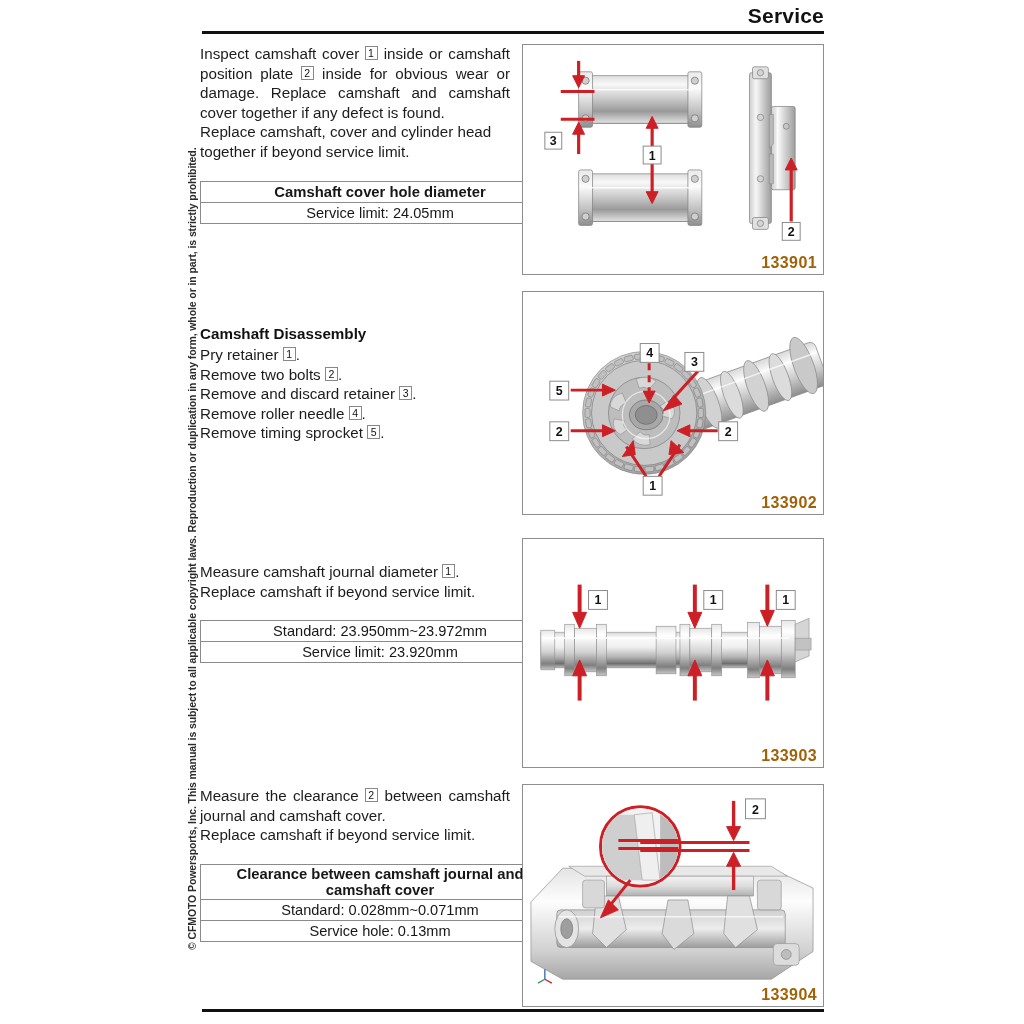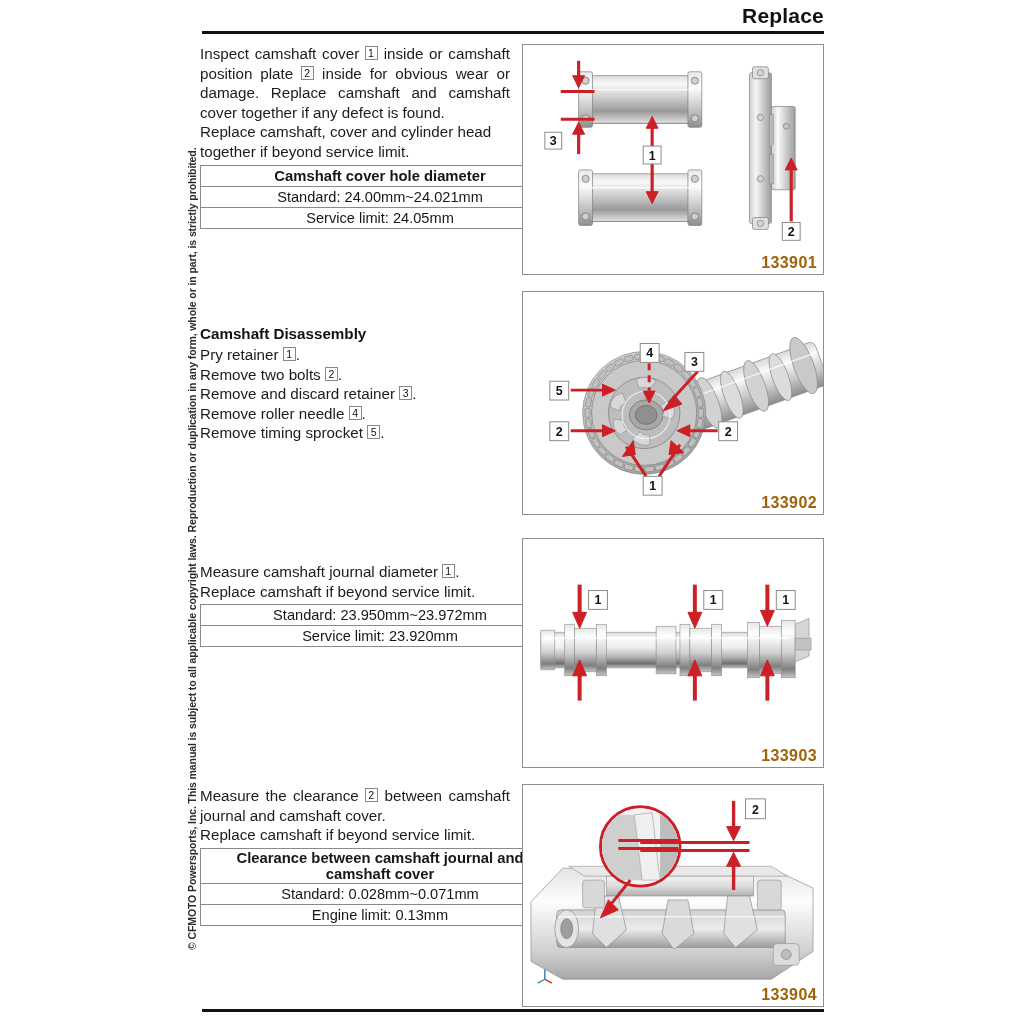--- a/index.html
+++ b/index.html
@@ -92,21 +92,21 @@
     text-align: center;
     vertical-align: 2px;
     background: #fff;
     color: #111;
   }
 
   
   .spec-table {
     width: 360px;
     border-collapse: collapse;
-    margin-top: 3px;
+    margin-top: 19px;
   }
   .spec-table td {
     border: 1px solid #8a8a8a;
     text-align: center;
     font-size: 14.6px;
     padding: 1px 4px;
     height: 21px;
     color: #171717;
   }
   .spec-table td.th {
@@ -138,40 +138,37 @@
     color: #a16207;
     letter-spacing: .4px;
   }
 </style>
 </head>
 <body>
 
 <div class="page">
 
   <div class="header">
-    <div class="header-title">Replace</div>
+    <div class="header-title">Service</div>
     <div class="header-rule"></div>
   </div>
 
   <div class="copyright">© CFMOTO Powersports, Inc. This manual is subject to all applicable copyright laws. Reproduction or duplication in any form, whole or in part, is strictly prohibited.</div>
 
   <div class="left-col">
 
     <div class="block block-1">
       <div id="b0-paras">
           <div class="para justify">Inspect camshaft cover <span class="ref">1</span> inside or camshaft position plate <span class="ref">2</span> inside for obvious wear or damage. Replace camshaft and camshaft cover together if any defect is found.</div>
           <div class="para">Replace camshaft, cover and cylinder head together if beyond service limit.</div>
         </div>
       <table class="spec-table" id="b0-table">
           <tbody>
             <tr>
               <td class="th">Camshaft cover hole diameter</td>
-            </tr>
-            <tr>
-              <td>Standard: 24.00mm~24.021mm</td>
             </tr>
             <tr>
               <td>Service limit: 24.05mm</td>
             </tr>
           </tbody>
         </table>
     </div>
 
     <div class="block block-2">
       <div class="heading">Camshaft Disassembly</div>
@@ -208,21 +205,21 @@
         </div>
       <table class="spec-table" id="b3-table">
           <tbody>
             <tr>
               <td class="th">Clearance between camshaft journal and camshaft cover</td>
             </tr>
             <tr>
               <td>Standard: 0.028mm~0.071mm</td>
             </tr>
             <tr>
-              <td>Engine limit: 0.13mm</td>
+              <td>Service hole: 0.13mm</td>
             </tr>
           </tbody>
         </table>
     </div>
 
   </div>
 
   <div class="figure fig-1">
     <div class="fig-canvas">
       <svg viewBox="0 0 302 231" preserveAspectRatio="none">

